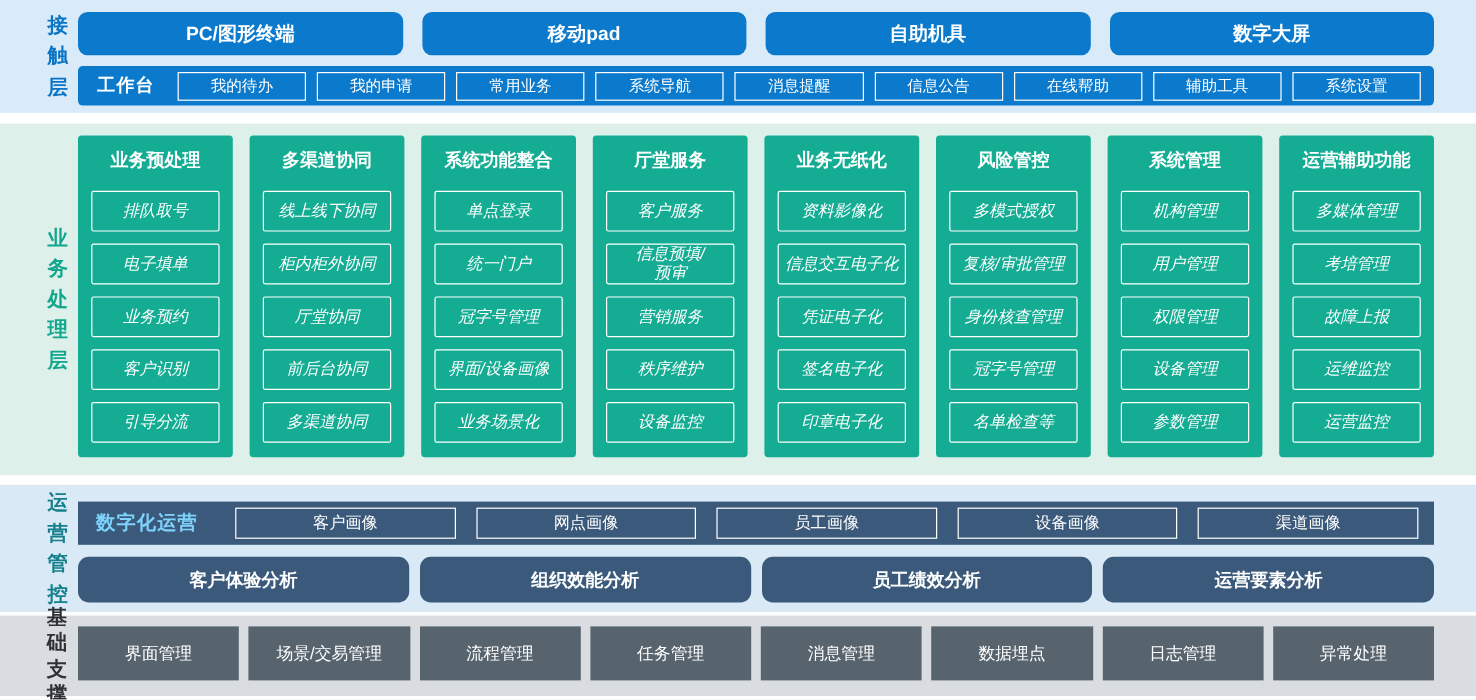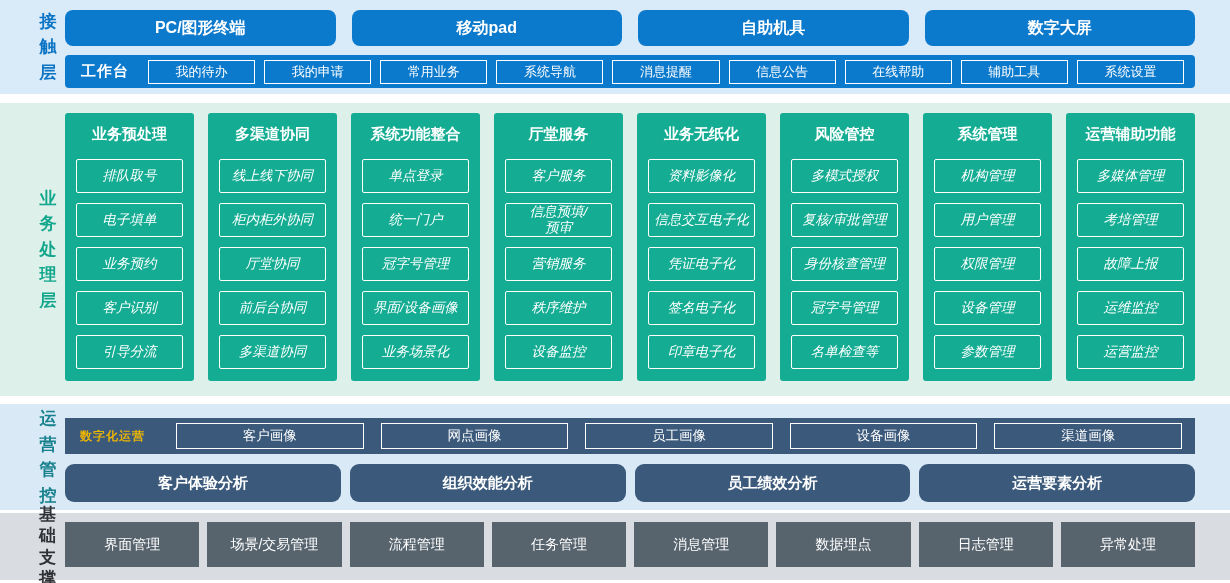--- a/index.html
+++ b/index.html
@@ -57,21 +57,21 @@
     color:#fff; font-size:13.5px; line-height:1.15;
     display:flex; align-items:center; justify-content:center;
     text-align:center; white-space:pre-line;font-style:italic;
   }
 
   
   .digital-bar {
     margin:14px 35px 0 65px; height:36px; background:#3b5a7b;
     display:flex; align-items:center; padding:0 13px 0 15px; gap:17px;
   }
-  .digital-label { color:#eab308; font-weight:bold; font-size:12px; margin-right:14px; letter-spacing:1px; white-space:nowrap; }
+  .digital-label { color:#7dd3fc; font-weight:bold; font-size:16px; margin-right:14px; letter-spacing:1px; white-space:nowrap; }
   .digital-item {
     flex:1; height:26px; border:1px solid #fff;
     color:#fff; font-size:13.5px;
     display:flex; align-items:center; justify-content:center; white-space:nowrap;
   }
   .analysis-row { margin:10px 35px 0 65px; display:flex; gap:9px; }
   .analysis-btn {
     flex:1; height:38px; background:#3b5a7b; border-radius:9px;
     color:#fff; font-weight:bold; font-size:15px;
     display:flex; align-items:center; justify-content:center;

